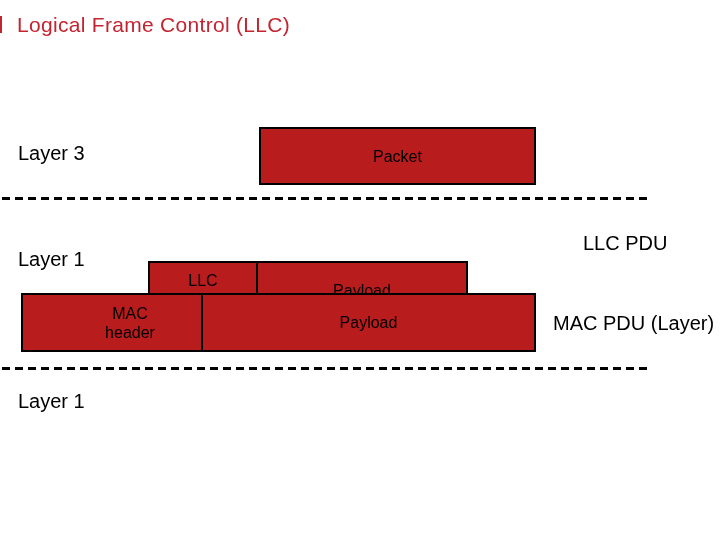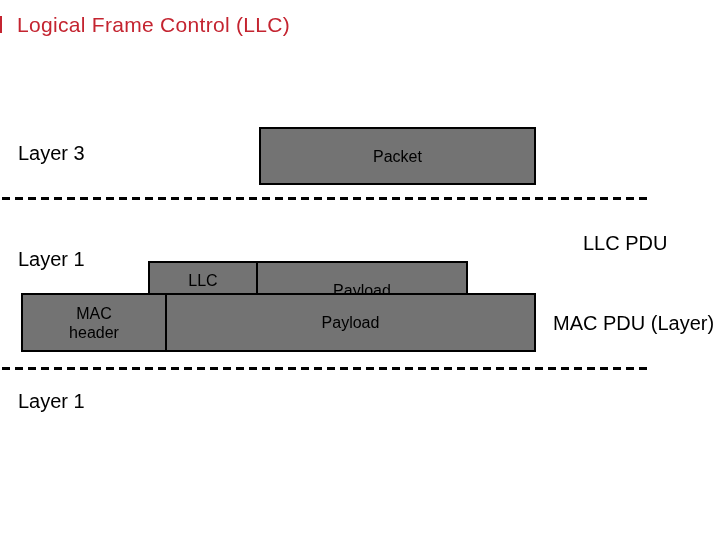--- a/index.html
+++ b/index.html
@@ -42,41 +42,41 @@
   .layer2-label { left: 18px; top: 250px; }
   .layer1-label { left: 18px; top: 392px; }
   .pdu3-label   { left: 573px; top: 146px; }
   .llcpdu-label { left: 583px; top: 234px; }
   .macpdu-label { left: 553px; top: 314px; }
   .bitstream    { left: 115px; top: 392px; }
 
   .box {
     position: absolute;
     border: 2px solid #000000;
-    background: #737373;
+    background: #b91c1c;
     display: flex;
     align-items: stretch;
     font-size: 16px;
     line-height: 19px;
   }
   .packet-box { left: 259px; top: 127px; width: 277px; height: 58px; }
   .llc-box    { left: 148px; top: 214px; width: 320px; height: 58px; margin-top: 47px; }
   .mac-box    { left: 21px;  top: 293px; width: 515px; height: 59px; }
 
   .cell {
     display: flex;
     align-items: center;
     justify-content: center;
     text-align: center;
     white-space: pre-line;
   }
   .cell.grow { flex: 1 1 auto; }
   .header-cell { border-right: 2px solid #000000; flex: 0 0 auto; }
   .llc-box .header-cell { width: 108px; }
-  .mac-box .header-cell { width: 144px; }
+  .mac-box .header-cell { width: 144px; margin-left: 36px; }
 
   .dashed-sep {
     position: absolute;
     height: 3px;
     background: repeating-linear-gradient(90deg,
       #000000 0px, #000000 8px,
       transparent 8px, transparent 13px);
   }
   .dash-top    { left: 2px; top: 197px; width: 646px; }
   .dash-bottom { left: 2px; top: 367px; width: 648px; }

